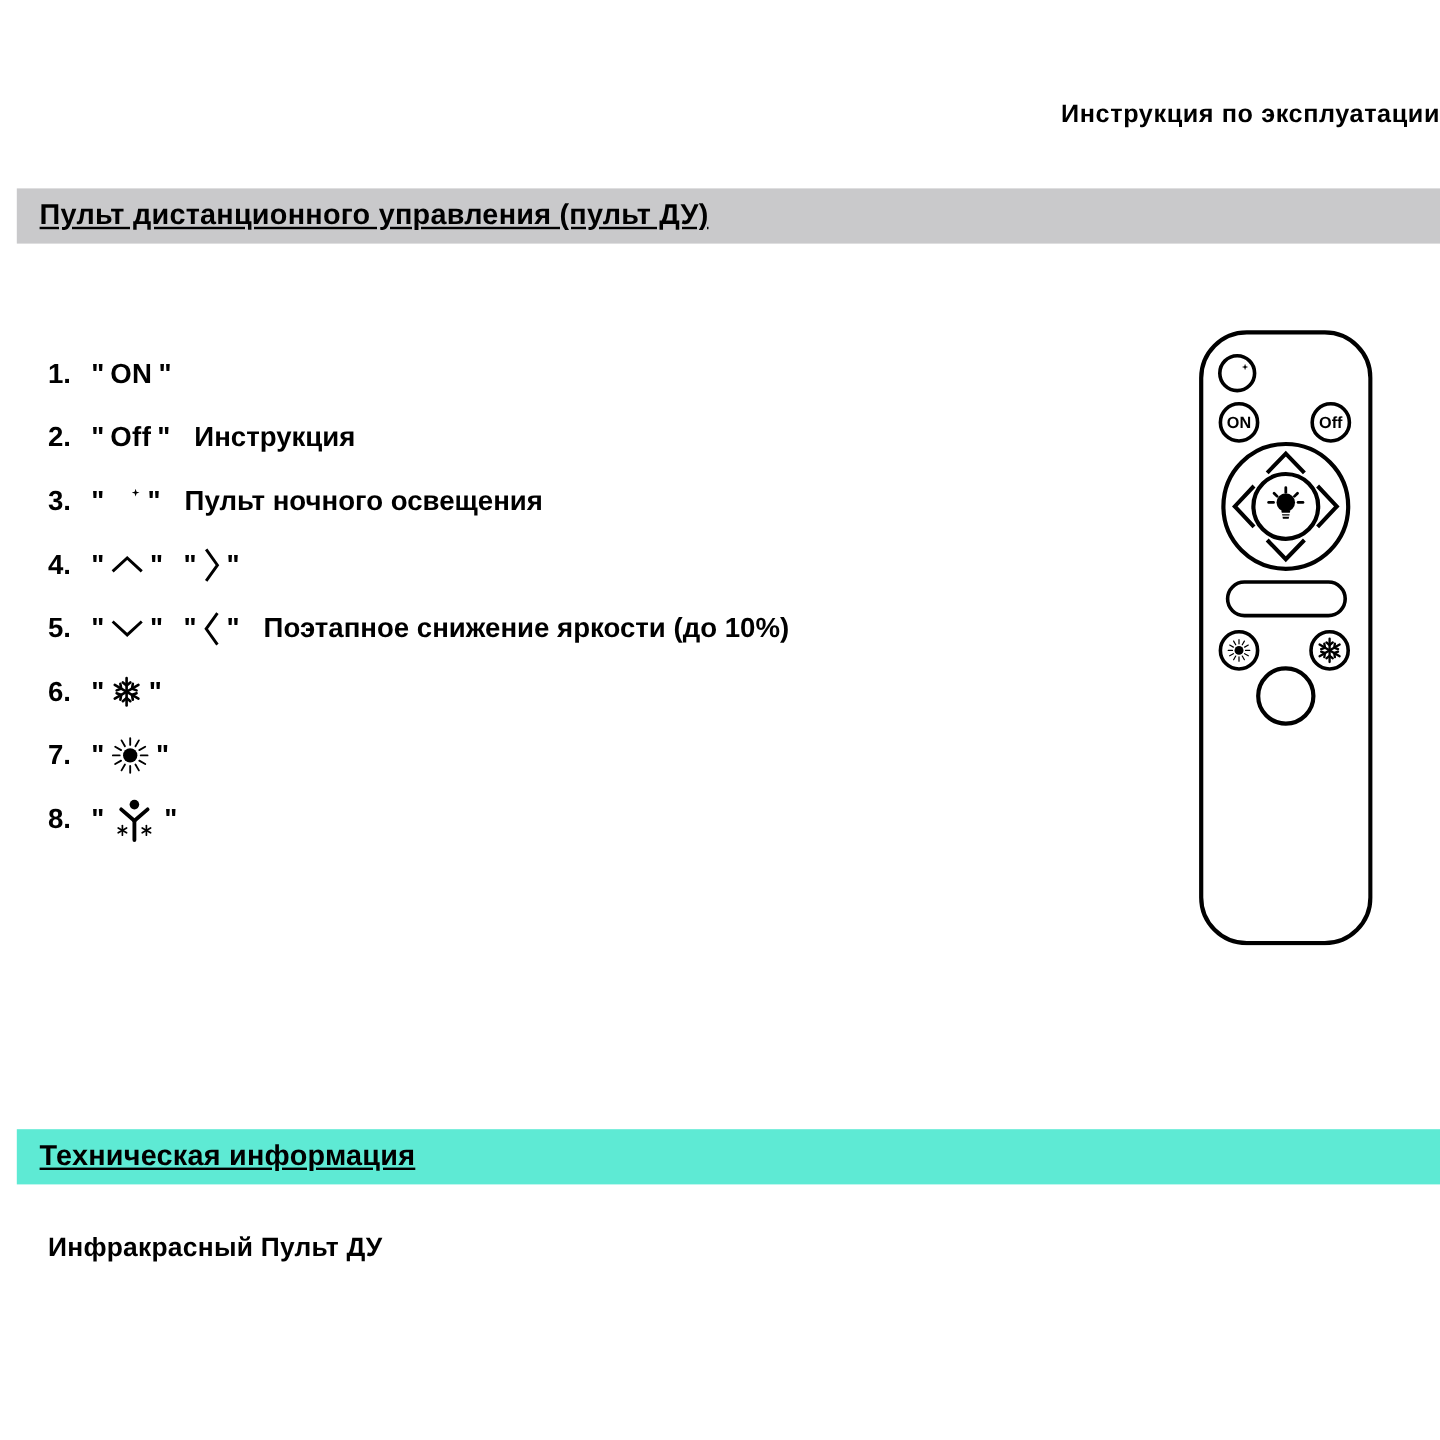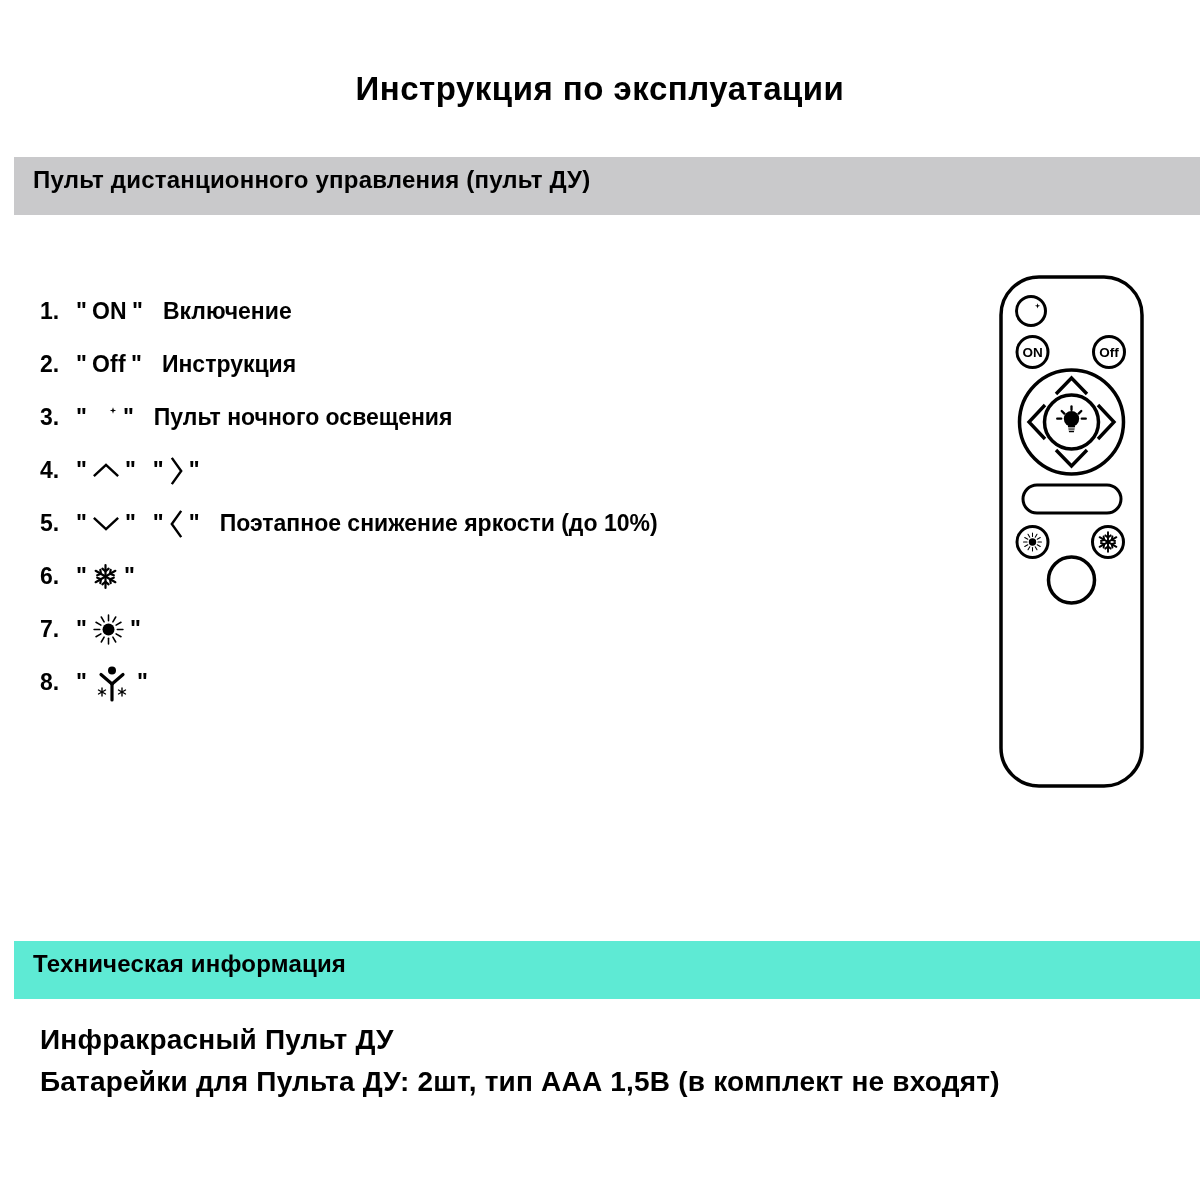--- a/index.html
+++ b/index.html
@@ -2,25 +2,25 @@
 <html><head>
 <meta charset="utf-8">
 <style>
   html,body{margin:0;padding:0;}
   body{
     width:1200px;height:1200px;position:relative;background:#ffffff;
     font-family:"Liberation Sans", sans-serif;font-weight:700;color:#000;
     overflow:hidden;
   }
   .page-title{
-    position:absolute;top:70px;left:0;width:100%;text-align:center;
-    font-size:33px;font-weight:700;margin:0;letter-spacing:0.5px;
+    position:absolute;top:84px;left:0;width:100%;text-align:right;
+    font-size:21px;font-weight:700;margin:0;letter-spacing:0.5px;
   }
   .bar{
-    position:absolute;left:14px;right:0;height:58px;background:#c9c9cb;
+    position:absolute;left:14px;right:0;height:46px;background:#c9c9cb;text-decoration:underline;
   }
   .bar h2{
     margin:0;font-size:24px;font-weight:700;line-height:46px;padding-left:19px;
     letter-spacing:0.2px;
   }
   .bar-remote{top:157px;}
   .bar-tech{top:941px;}
   .fn-list{
     position:absolute;left:40px;top:297px;width:930px;
     list-style:none;margin:0;padding:0;font-size:23px;
@@ -31,21 +31,21 @@
   .num{width:31px;flex:0 0 31px;}
   .token{display:inline-flex;align-items:center;margin-right:7px;height:29px;}
   .q{margin:0 5px;}
   .tok-text{letter-spacing:0.3px;}
   .tok-icon{display:inline-flex;align-items:center;justify-content:center;}
   .tok-icon svg{vertical-align:middle;display:block;}
   .label{margin-left:8px;flex:1;}
   .label2{display:block;}
   .tech-info{
     position:absolute;left:40px;top:1019px;width:1140px;
-    font-size:28px;line-height:42px;
+    font-size:22px;line-height:42px;
   }
   .tech-info span{display:block;letter-spacing:0.2px;}
   .remote{position:absolute;left:999px;top:275px;}
   .ln{fill:#ffffff;stroke:#000000;}
   .btn-txt{
     font-family:"Liberation Sans", sans-serif;font-weight:700;font-size:13.5px;
     text-anchor:middle;fill:#000;
   }
 </style>
 </head>
@@ -58,21 +58,20 @@
 </div>
 
 <ul class="fn-list">
     <li>
       <span class="num">1.</span>
       <span class="token">
         <span class="q">"</span>
         <span class="tok-text">ON</span>
         <span class="q">"</span>
       </span>
-      <span class="label">Включение</span>
     </li>
     <li>
       <span class="num">2.</span>
       <span class="token">
         <span class="q">"</span>
         <span class="tok-text">Off</span>
         <span class="q">"</span>
       </span>
       <span class="label">Инструкция</span>
     </li>
@@ -290,14 +289,13 @@
 
   <circle cx="72.5" cy="305" r="23" class="ln" stroke-width="3.5"></circle>
 </svg>
 
 <div class="bar bar-tech" style="background: #5eead4;">
   <h2>Техническая информация</h2>
 </div>
 
 <div class="tech-info">
   <span>Инфракрасный Пульт ДУ</span>
-  <span>Батарейки для Пульта ДУ: 2шт, тип ААА 1,5В (в комплект не входят)</span>
 </div>
 
 </body></html>

